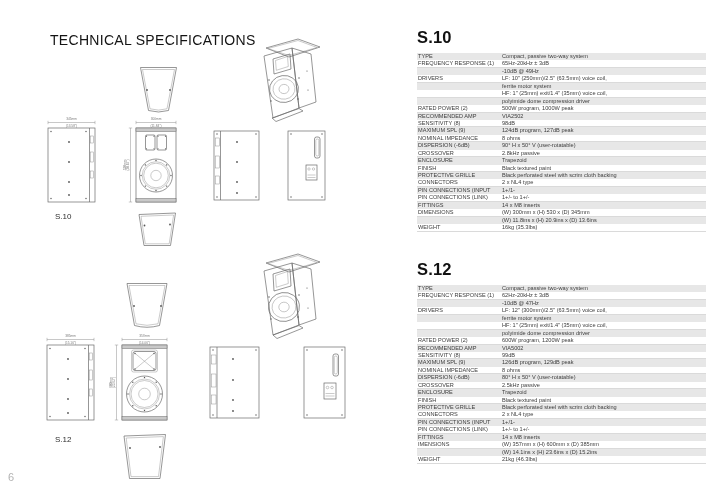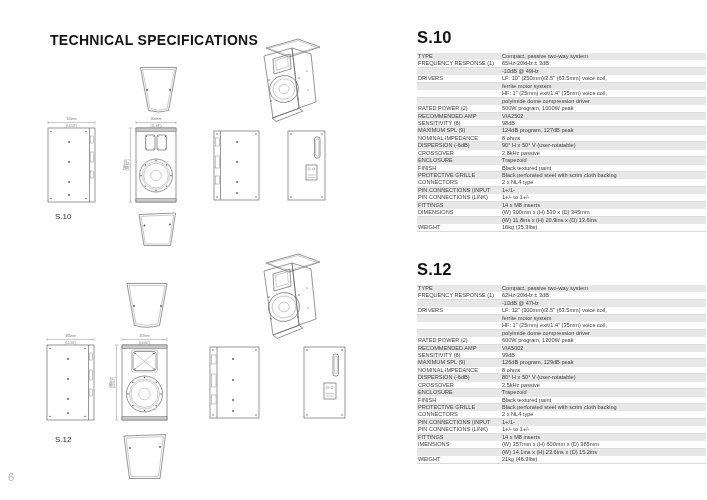--- a/index.html
+++ b/index.html
@@ -2,21 +2,21 @@
 <html><head>
 <meta charset="utf-8">
 <style>
   html,body{margin:0;padding:0}
   body{
     width:707px;height:500px;position:relative;overflow:hidden;
     background:#ffffff;font-family:"Liberation Sans",sans-serif;
   }
   .page-title{
     position:absolute;left:50px;top:32px;margin:0;
-    font-size:14px;font-weight:bold;letter-spacing:.3px;color:#141414;
+    font-size:14px;font-weight:normal;letter-spacing:.3px;color:#141414;
   }
   
   .spec-section{position:absolute;left:417px;width:289px}
   #s10-section{top:28px}
   #s12-section{top:260px}
   .spec-heading{
     margin:0 0 7px 0;font-size:16.5px;line-height:18px;font-weight:bold;
     color:#111;letter-spacing:.2px;
   }
   .spec-table{width:289px}

